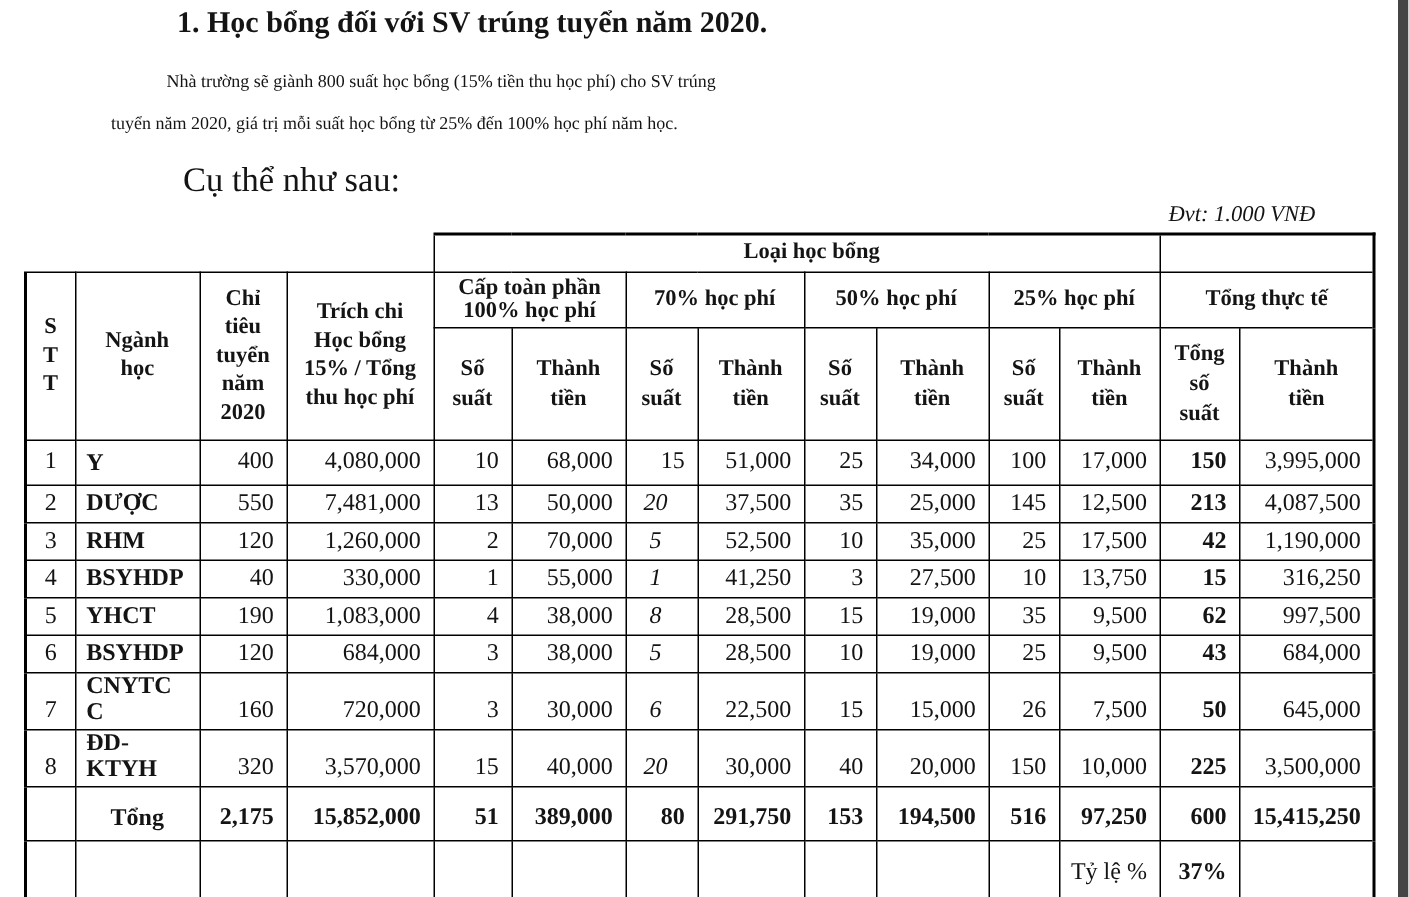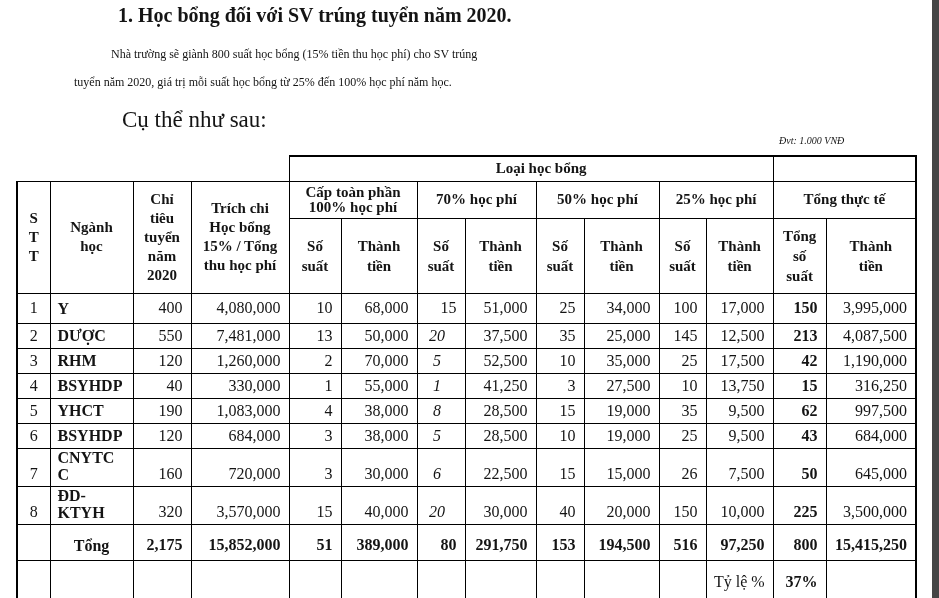--- a/index.html
+++ b/index.html
@@ -14,21 +14,21 @@
   }
   .doc-para{
     position:absolute;left:74px;top:40px;width:804px;
     font-size:12px;line-height:28px;white-space:pre-line;text-indent:37px;
   }
   .doc-intro{
     position:absolute;left:122px;top:107px;font-size:23px;line-height:26px;
   }
   .unit-note{
     position:absolute;left:779px;top:135px;
-    font-size:10px;font-style:italic;white-space:nowrap;
+    font-size:15px;font-style:italic;white-space:nowrap;
   }
   table.sch{
     position:absolute;left:16px;top:155px;width:899px;
     border-collapse:collapse;table-layout:fixed;
   }
   .sch th,.sch td{
     border:1px solid #000;padding:0;overflow:hidden;font-size:16px;
   }
   .sch thead th{
     font-weight:bold;text-align:center;vertical-align:middle;
@@ -280,21 +280,21 @@
         <td class="num">2,175</td>
         <td class="num">15,852,000</td>
         <td class="num">51</td>
         <td class="num">389,000</td>
         <td class="num">80</td>
         <td class="num">291,750</td>
         <td class="num">153</td>
         <td class="num">194,500</td>
         <td class="num">516</td>
         <td class="num">97,250</td>
-        <td class="num c-bold">800</td>
+        <td class="num c-bold">600</td>
         <td class="num">15,415,250</td>
       </tr>
       <tr class="ratio-row">
         <td class="c-stt"></td>
         <td class="c-name"></td>
         <td class="num"></td>
         <td class="num"></td>
         <td class="num"></td>
         <td class="num"></td>
         <td class="num"></td>

